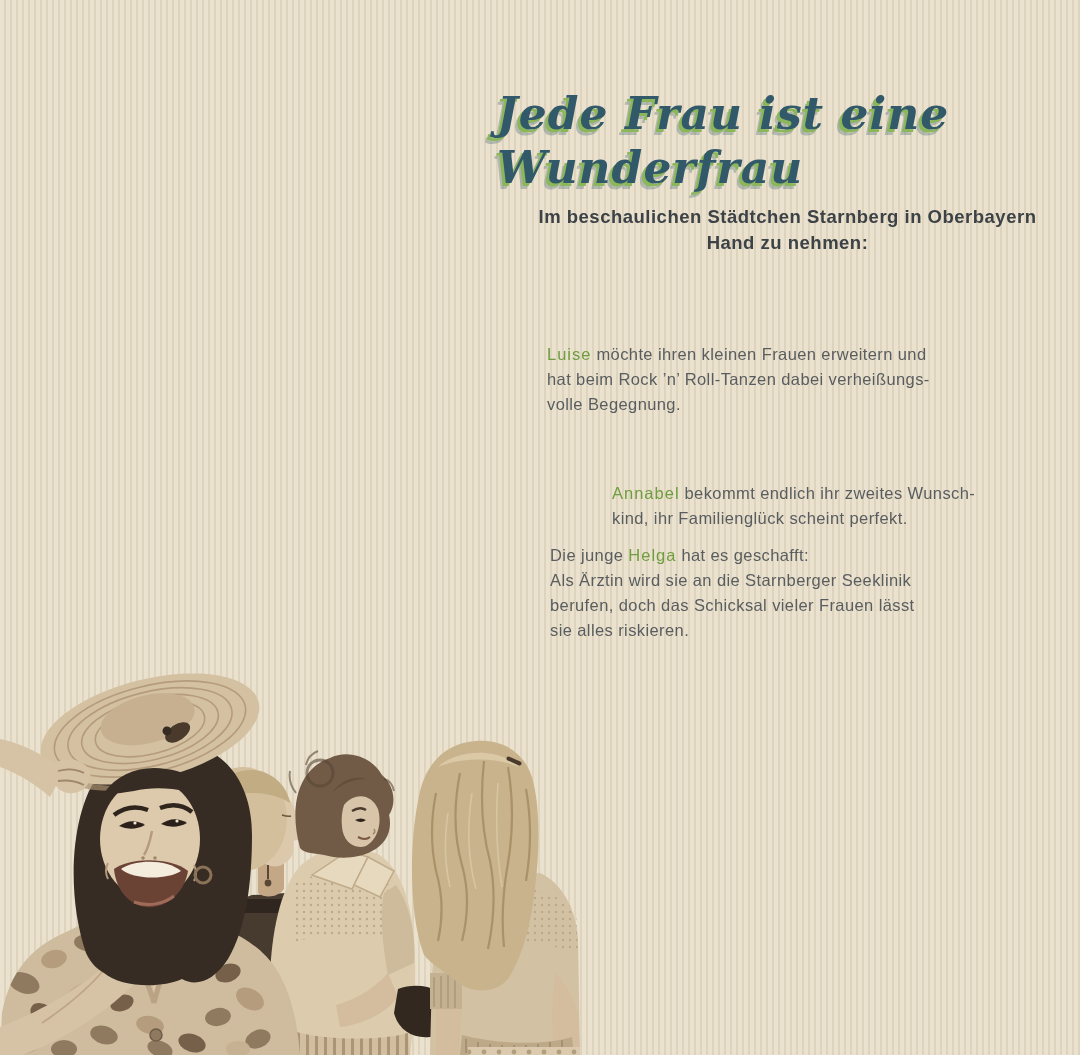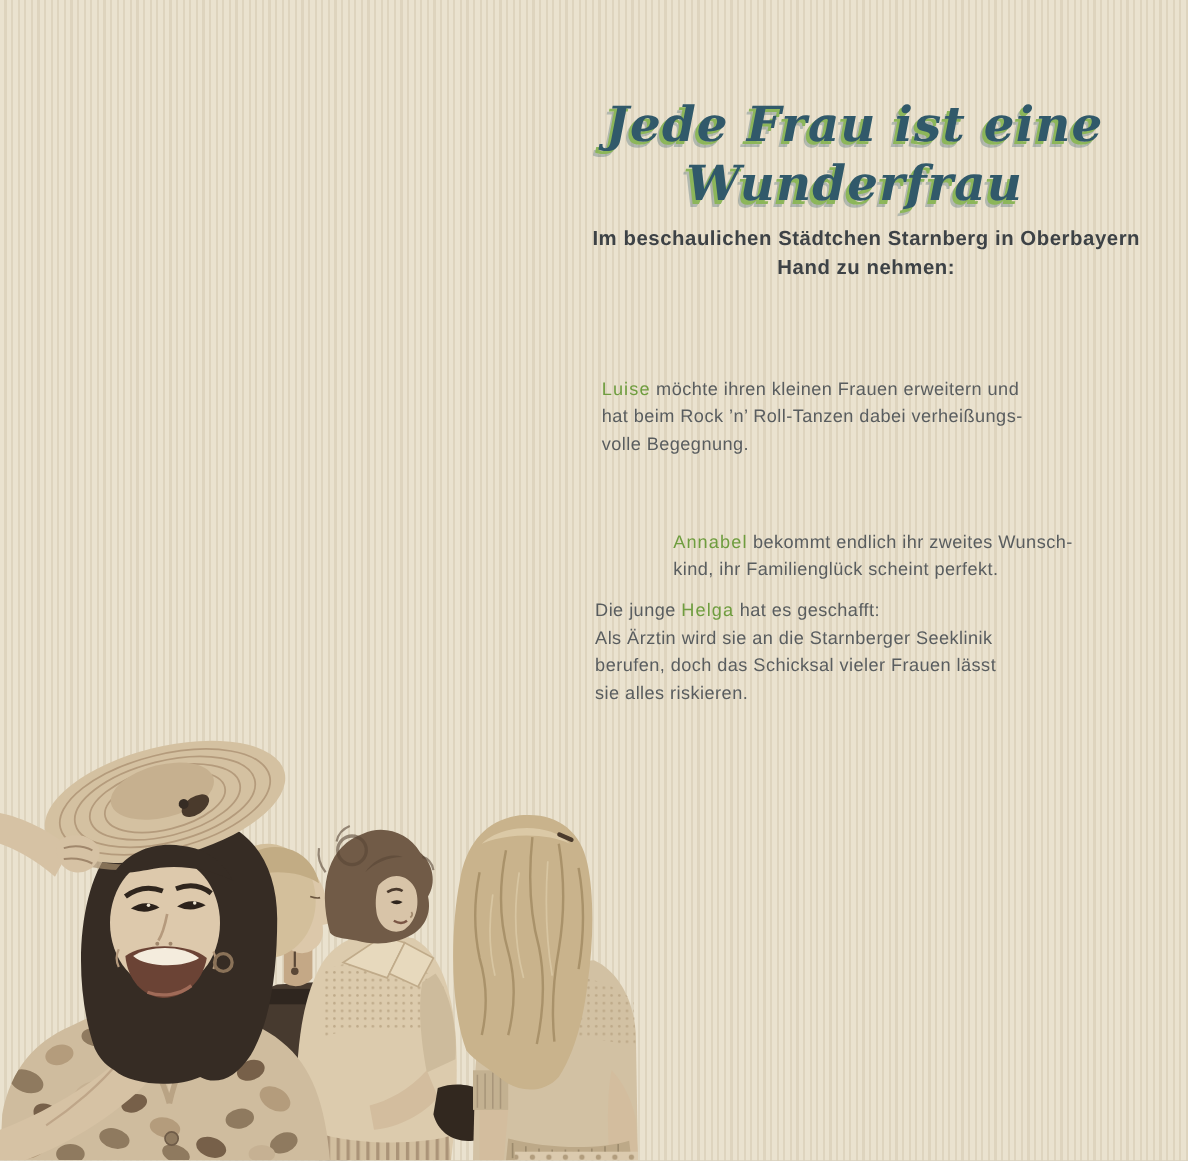--- a/index.html
+++ b/index.html
@@ -9,48 +9,47 @@
     margin:0 auto;
     overflow:hidden;
     background:
       repeating-linear-gradient(90deg,
         #eae2cf 0px, #eae2cf 4px,
         #ded4be 4px, #ded4be 6px);
     font-family:"Liberation Sans", sans-serif;
   }
   .title{
     position:absolute; left:497px; top:58px; width:520px;
-    text-align:center;
+    text-align:left;
     font-family:"DejaVu Serif", serif;
     font-style:italic; font-weight:bold;
     font-size:44px; line-height:54px;
     color:#31596a;
     text-shadow:-3px 3px 0 #8cb65a, -5px 6px 0 rgba(49,89,106,0.30);
     letter-spacing:1px;
-    padding-left:20px;
   }
   .title .tline{display:block; white-space:pre;}
   .intro{
     position:absolute; left:468px; top:204px; width:565px;
     text-align:center;
     font-weight:bold;
     font-size:18.5px; line-height:26px;
     color:#3d4246; letter-spacing:0.5px;margin-left:37px;
   }
   .intro .ln{white-space:pre;}
   .char{
     position:absolute;
     font-size:16.5px; line-height:25px;
     color:#595d5f; letter-spacing:0.4px;
   }
   .char .ln{white-space:pre;}
   .char .name{color:#6f9d3f; font-weight:normal; letter-spacing:1px;}
   .p1{left:547px; top:342px;}
   .p2{left:612px; top:457px;margin-top:24px;}
-  .p3{left:519px; top:543px;padding-left:22px;}
+  .p3{left:550px; top:543px;}
   .p4{left:612px; top:677px;}
   .photo{
     position:absolute; left:0; bottom:0;
     width:580px; height:412px;
   }
 </style>
 </head>
 <body>
 
 <div class="page">

